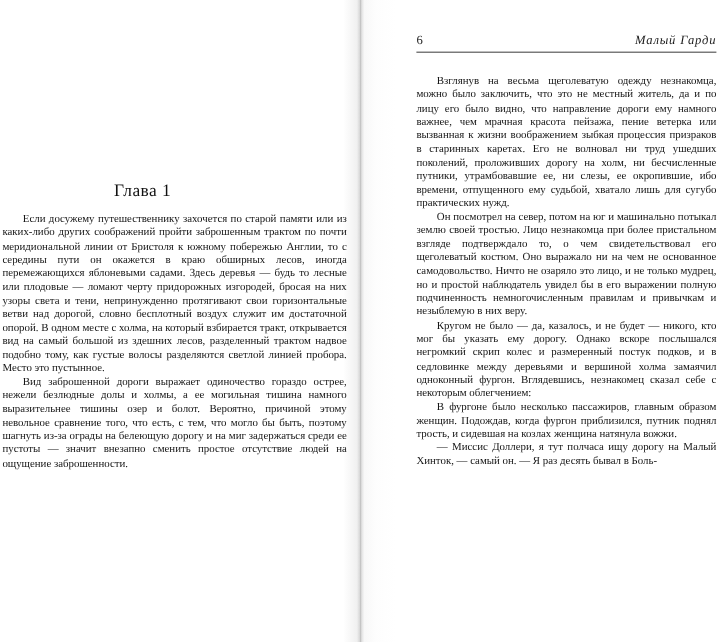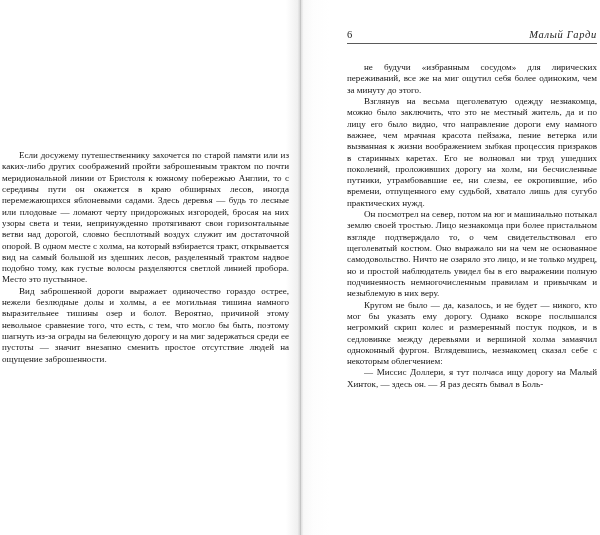--- a/index.html
+++ b/index.html
@@ -126,31 +126,32 @@
 <body>
 
 <div id="page">
 
   <div class="page-left-sheet"></div>
   <div class="page-right-sheet"></div>
   <div class="gutter"></div>
   <div class="gutter-line"></div>
 
   <div class="col col-left">
+    <h1 class="chapter-title">Глава 1</h1>
     <p class="para">Если досужему путешественнику захочется по старой памяти или из каких-либо других соображений пройти заброшенным трактом по почти меридиональной линии от Бристоля к южному побережью Англии, то с середины пути он окажется в краю обширных лесов, иногда перемежающихся яблоневыми садами. Здесь деревья — будь то лесные или плодовые — ломают черту придорожных изгородей, бросая на них узоры света и тени, непринужденно протягивают свои горизонтальные ветви над дорогой, словно бесплотный воздух служит им достаточной опорой. В одном месте с холма, на который взбирается тракт, открывается вид на самый большой из здешних лесов, разделенный трактом надвое подобно тому, как густые волосы разделяются светлой линией пробора. Место это пустынное.</p>
     <p class="para">Вид заброшенной дороги выражает одиночество гораздо острее, нежели безлюдные долы и холмы, а ее могильная тишина намного выразительнее тишины озер и болот. Вероятно, причиной этому невольное сравнение того, что есть, с тем, что могло бы быть, поэтому шагнуть из-за ограды на белеющую дорогу и на миг задержаться среди ее пустоты — значит внезапно сменить простое отсутствие людей на ощущение заброшенности.</p>
   </div>
 
   <div class="runhead">
     <span class="folio">6</span>
     <span class="booktitle">Малый Гарди</span>
     <div class="rule"></div>
   </div>
 
   <div class="col col-right">
-    <p class="para">не будучи «избранным сосудом» для лирических переживаний, все же на миг ощутил себя более одиноким, чем за минуту до этого.</p>
     <p class="para">Взглянув на весьма щеголеватую одежду незнакомца, можно было заключить, что это не местный житель, да и по лицу его было видно, что направление дороги ему намного важнее, чем мрачная красота пейзажа, пение ветерка или вызванная к жизни воображением зыбкая процессия призраков в старинных каретах. Его не волновал ни труд ушедших поколений, проложивших дорогу на холм, ни бесчисленные путники, утрамбовавшие ее, ни слезы, ее окропившие, ибо времени, отпущенного ему судьбой, хватало лишь для сугубо практических нужд.</p>
     <p class="para">Он посмотрел на север, потом на юг и машинально потыкал землю своей тростью. Лицо незнакомца при более пристальном взгляде подтверждало то, о чем свидетельствовал его щеголеватый костюм. Оно выражало ни на чем не основанное самодовольство. Ничто не озаряло это лицо, и не только мудрец, но и простой наблюдатель увидел бы в его выражении полную подчиненность немногочисленным правилам и привычкам и незыблемую в них веру.</p>
     <p class="para">Кругом не было — да, казалось, и не будет — никого, кто мог бы указать ему дорогу. Однако вскоре послышался негромкий скрип колес и размеренный постук подков, и в седловинке между деревьями и вершиной холма замаячил одноконный фургон. Вглядевшись, незнакомец сказал себе с некоторым облегчением:</p>
-    <p class="para">— Миссис Доллери, я тут полчаса ищу дорогу на Малый Хинток, — здесь он. — Я раз десять бывал в Боль-</p>
+    <p class="para">В фургоне было несколько пассажиров, главным образом женщин. Подождав, когда фургон приблизился, путник поднял трость, и сидевшая на козлах женщина натянула вожжи.</p>
+    <p class="para">— Миссис Доллери, я тут полчаса ищу дорогу на Малый Хинток, — самый он. — Я раз десять бывал в Боль-</p>
   </div>
 
 </div>
 
 </body></html>

